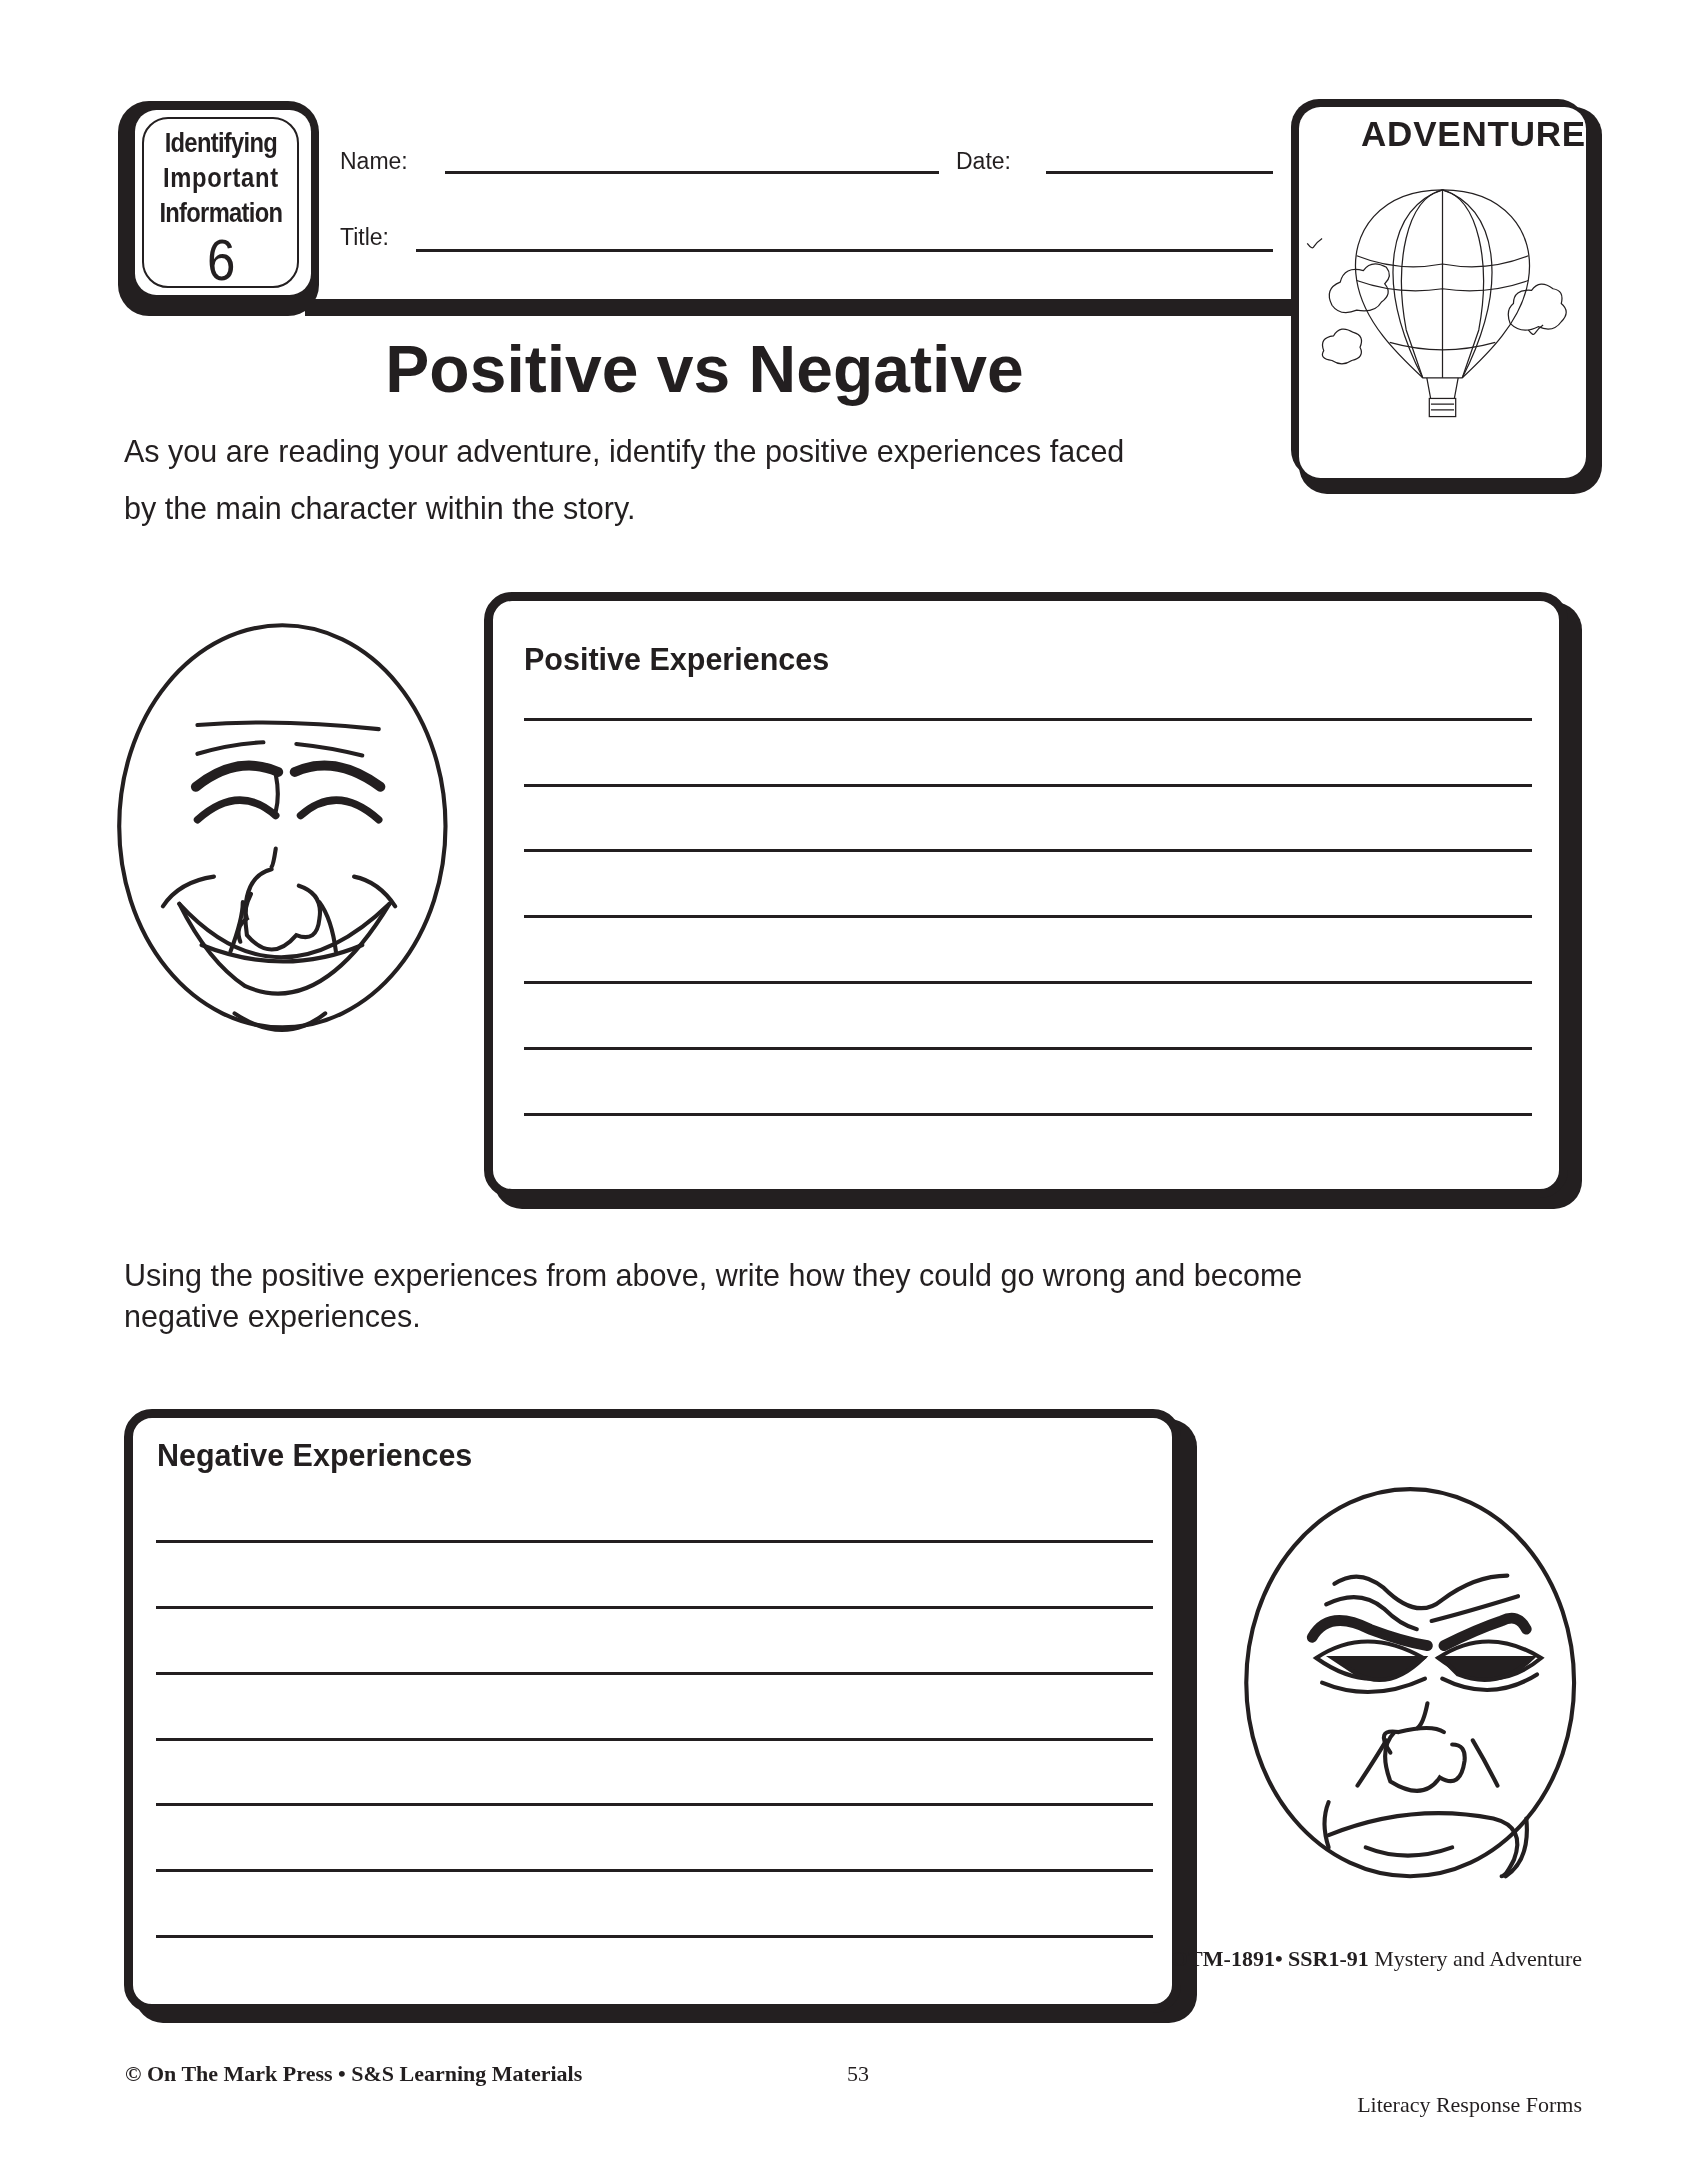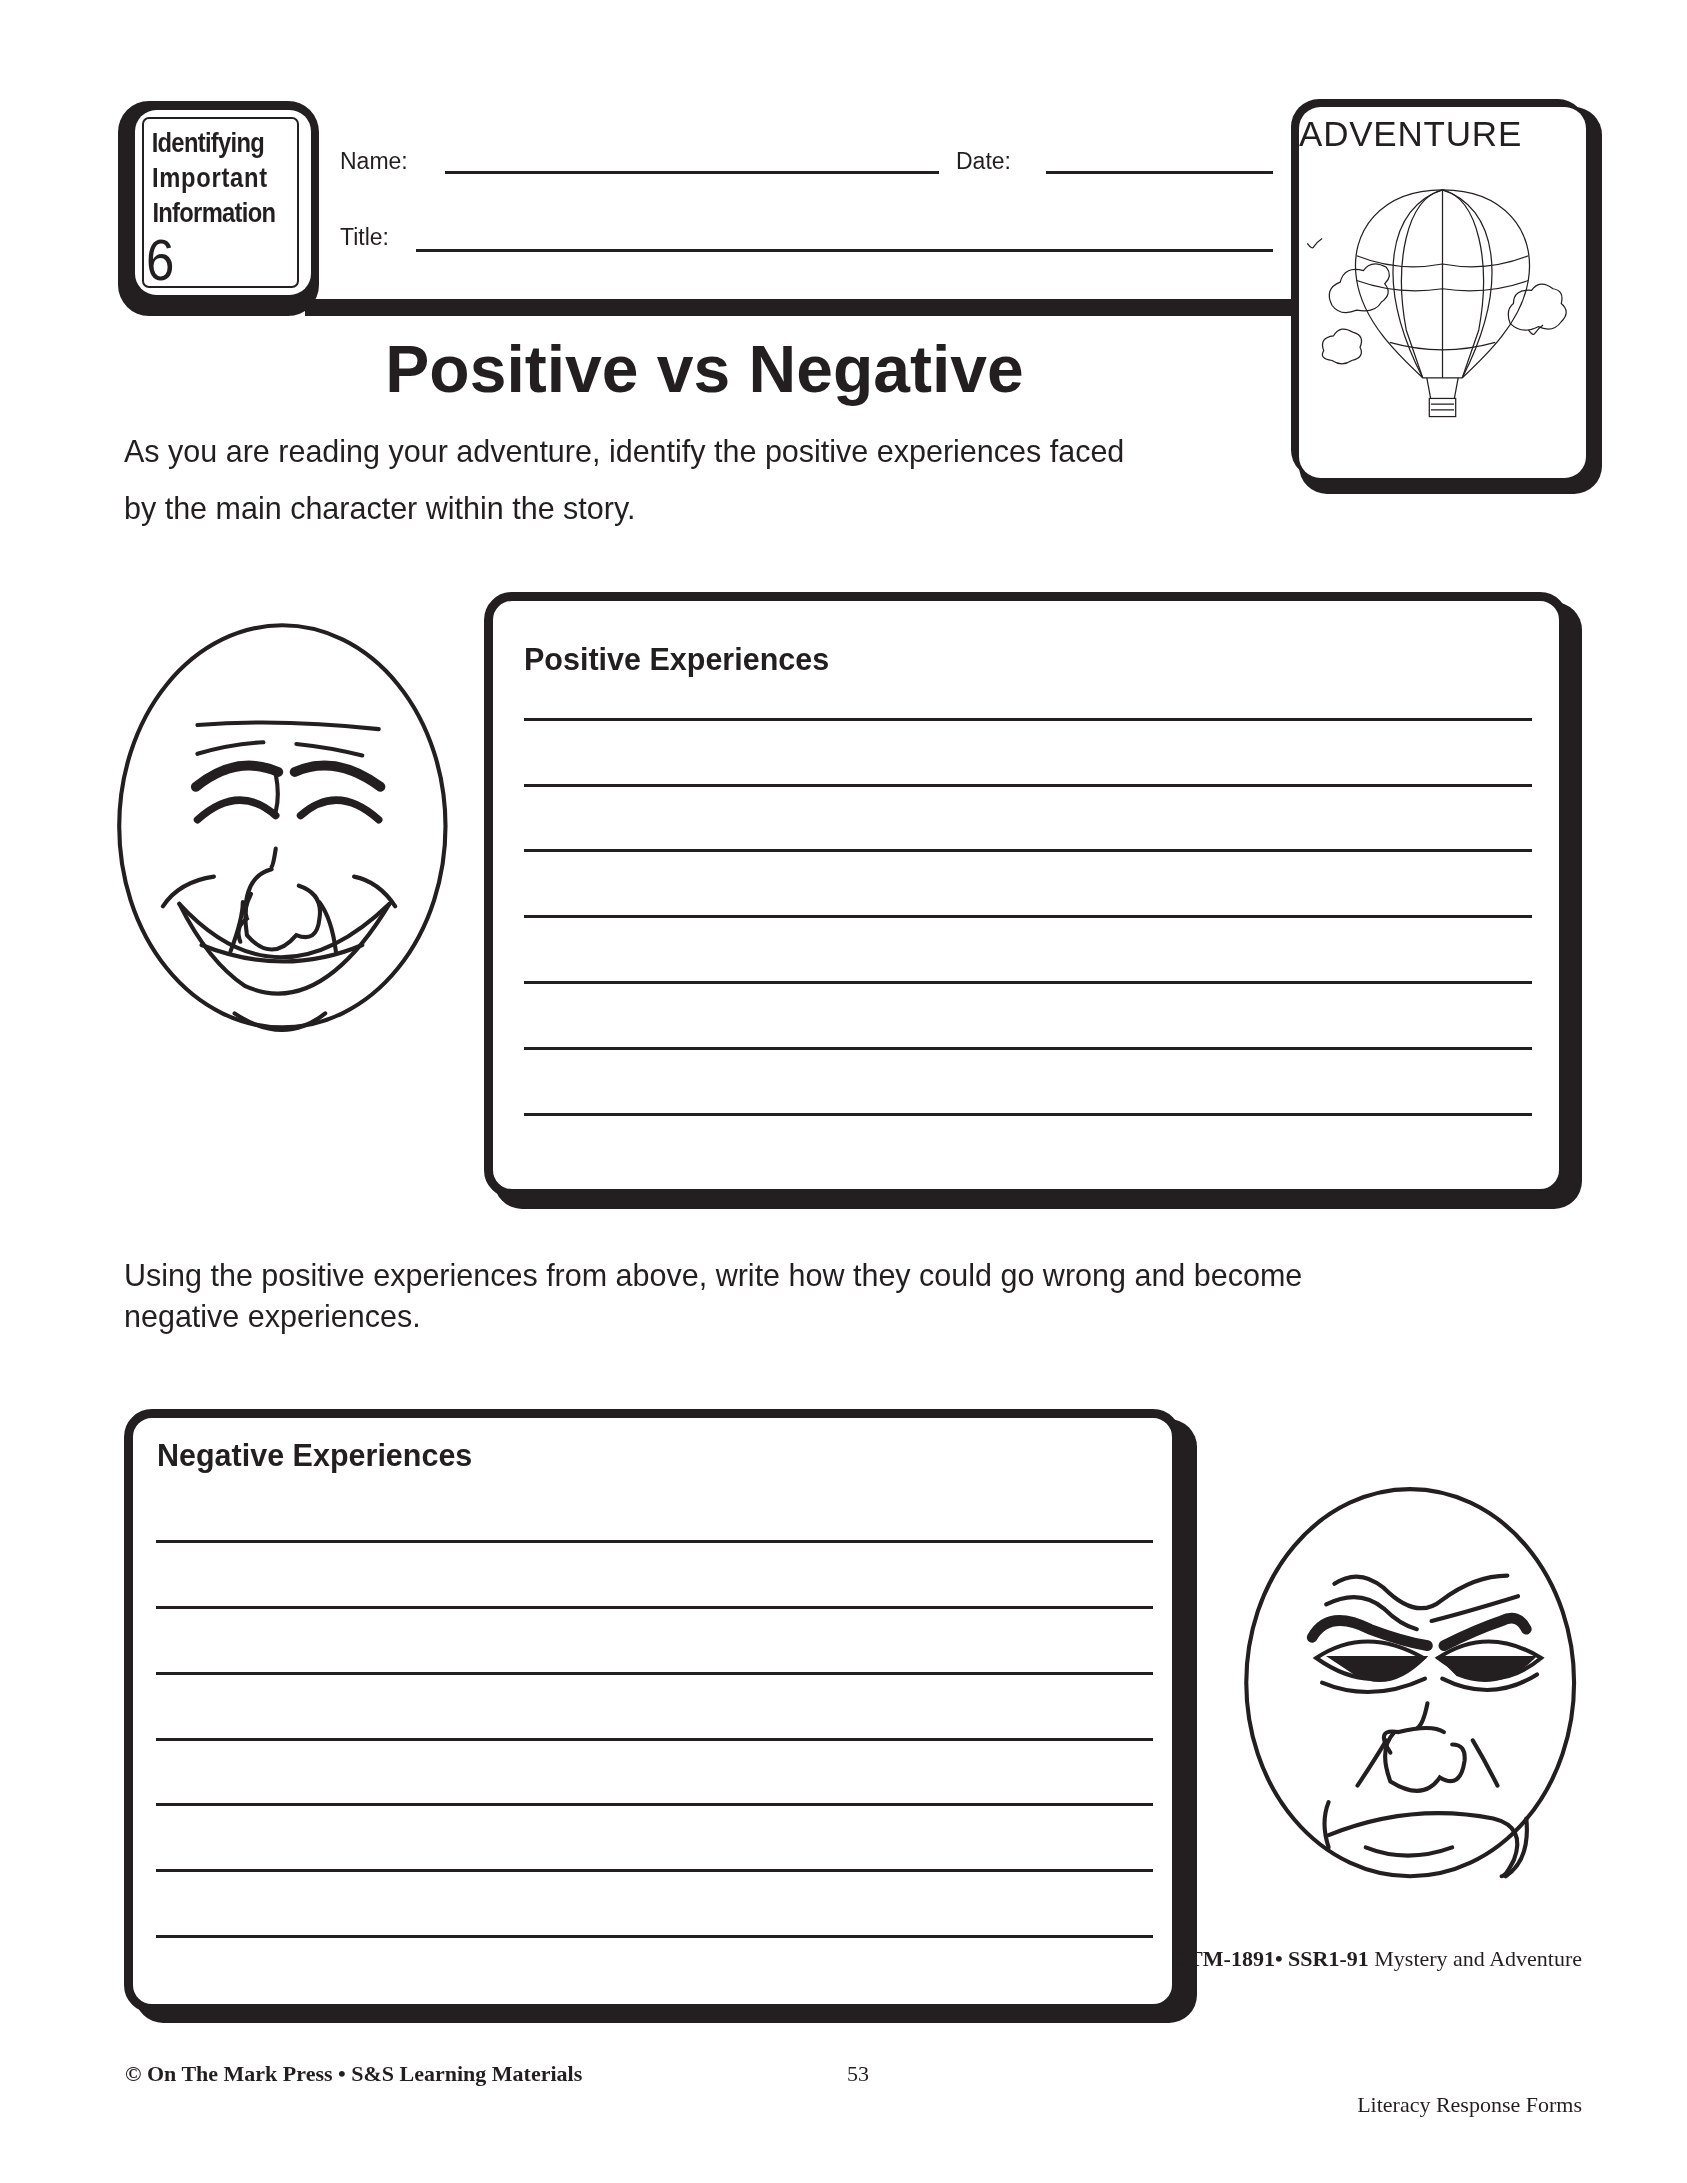--- a/index.html
+++ b/index.html
@@ -2,35 +2,35 @@
 <html style="font-size:13px"><head>
 <meta charset="utf-8">
 <style>
   html, body { margin: 0; padding: 0; background: #ffffff; }
   body { width: 1687px; height: 2183px; position: relative; overflow: hidden; color: #231f20; font-family: "Liberation Sans", sans-serif; }
   .abs { position: absolute; }
 
   
   .badge-outer { left: 118px; top: 101px; width: 201px; height: 215px; background: #231f20; border-radius: 31px; }
   .badge-inner { left: 135px; top: 110px; width: 176px; height: 185px; background: #fff; border-radius: 21.4px; }
-  .badge-inner2 { left: 142px; top: 117px; width: 157px; height: 171px; border: 2.5px solid #231f20; border-radius: 7px; box-sizing: border-box; display: flex; flex-direction: column; align-items: flex-start; padding-top: 6.6px; }
+  .badge-inner2 { left: 142px; top: 117px; width: 157px; height: 171px; border: 2.5px solid #231f20; border-radius: 26px; box-sizing: border-box; display: flex; flex-direction: column; align-items: center; padding-top: 6.6px; }
   .badge-line { font-family: "Liberation Sans", sans-serif; font-weight: bold; font-size: 27px; line-height: 35px; letter-spacing: -0.8px; transform: scaleX(0.88); white-space: nowrap; }
   .badge-line.wide { letter-spacing: 0.8px; }
   .badge-num { font-size: 58px; line-height: 58px; font-weight: normal; }
 
   .header-bar { left: 305px; top: 299px; width: 989px; height: 16.5px; background: #231f20; }
 
   .field-label { font-size: 23px; line-height: 33px; white-space: nowrap; }
   .field-line { height: 3.3px; background: #231f20; }
 
   
   .adv-shadow { left: 1299px; top: 107px; width: 303px; height: 387px; background: #231f20; border-radius: 28px; }
   .adv-box { left: 1291px; top: 99px; width: 295px; height: 379px; background: #231f20; border-radius: 28px; }
   .adv-inner { left: 1299px; top: 107px; width: 287px; height: 371px; background: #fff; border-radius: 21.4px; }
-  .adv-title { left: 1299px; top: 114px; width: 287px; text-align: left; font-weight: normal; font-size: 35px; letter-spacing: 0.8px; }
+  .adv-title { left: 1299px; top: 114px; width: 287px; text-align: right; font-weight: bold; font-size: 35px; letter-spacing: 0.8px; }
 
   .page-title { left: 0; width: 1409px; top: 328px; text-align: center; font-weight: bold; font-size: 66px; line-height: 82px; }
 
   .instructions { font-size: 30.5px; line-height: 41px; }
 
   
   .wbox-shadow { background: #231f20; border-radius: 28px; }
   .wbox { background: #fff; border: 9px solid #231f20; border-radius: 28px; box-sizing: border-box; }
   .wbox-title { font-weight: bold; font-size: 30.5px; white-space: nowrap; }
   .write-line { height: 3.3px; background: #231f20; }

